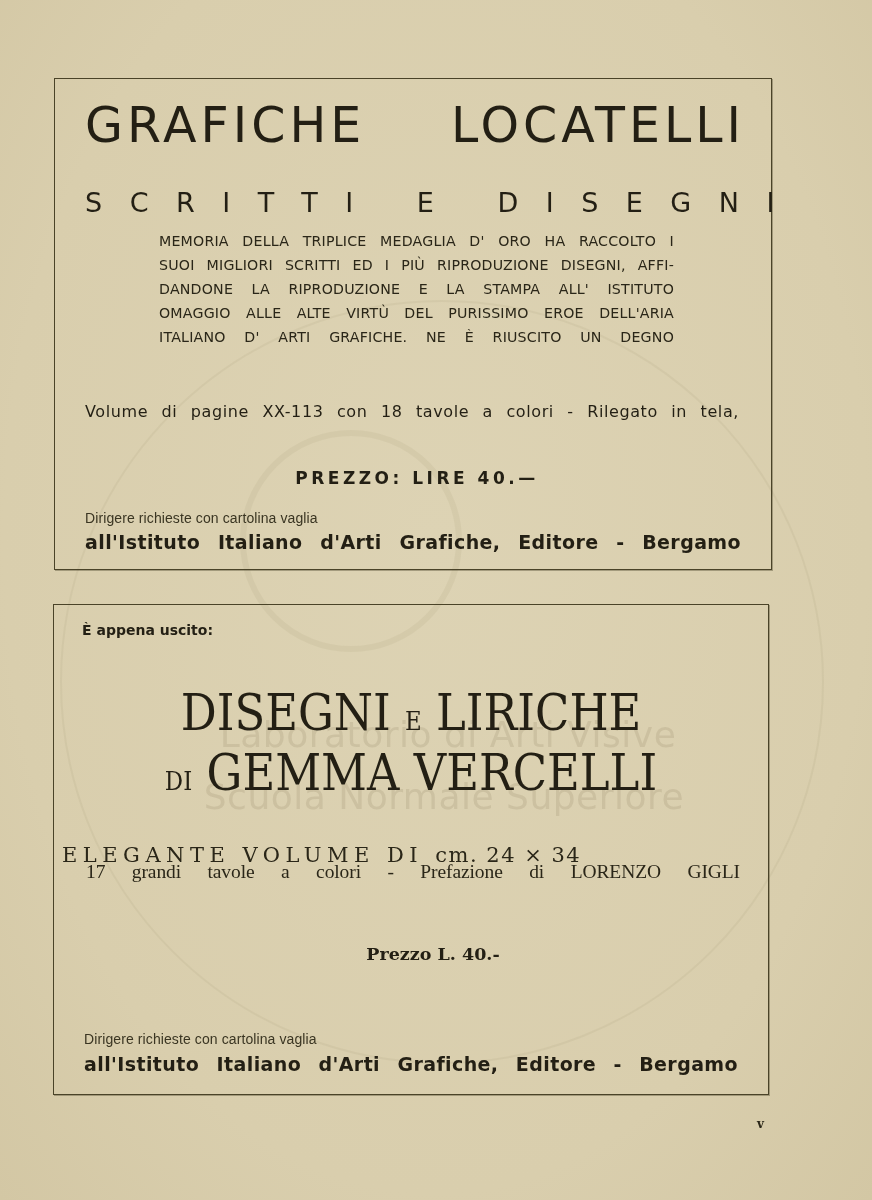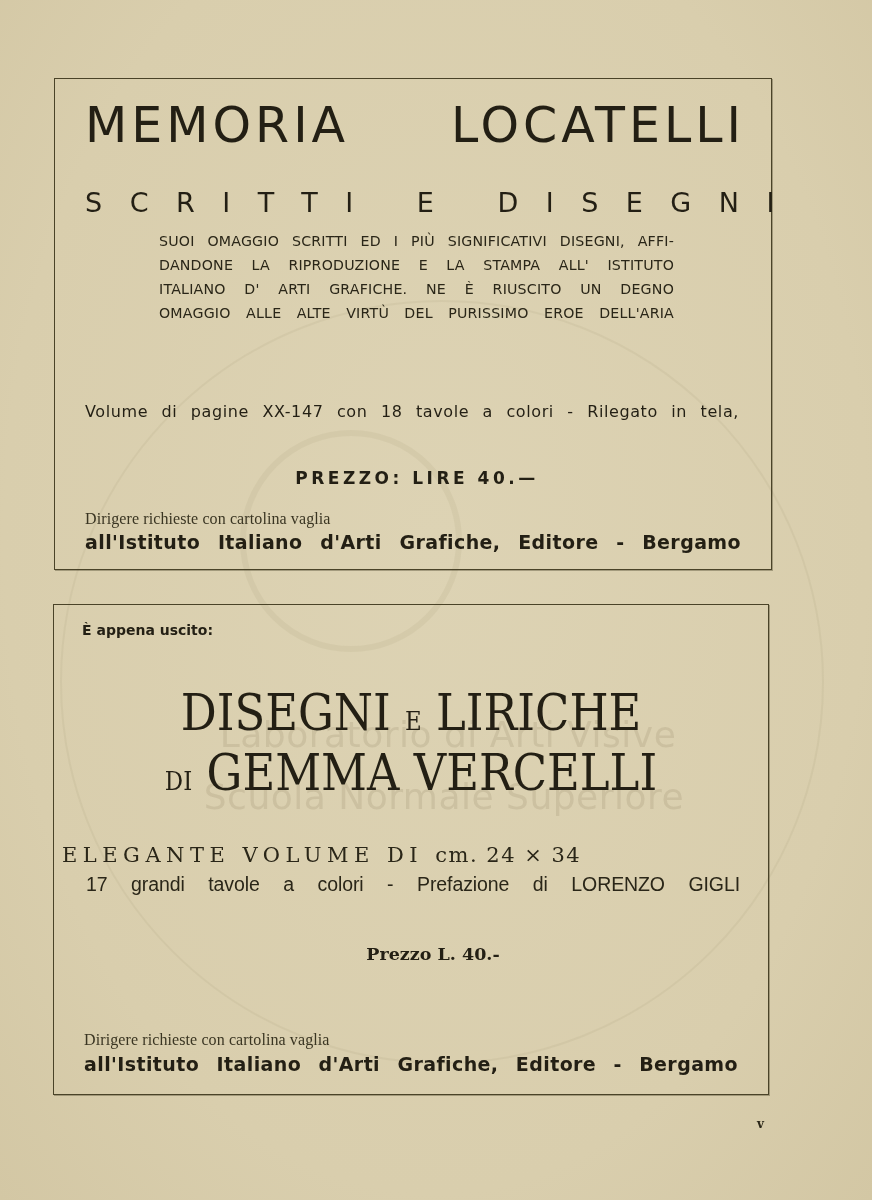--- a/index.html
+++ b/index.html
@@ -143,22 +143,22 @@
       font-weight: bold;
       font-size: 17px;
       letter-spacing: 3.5px;
       color: #231f14;
       padding-left: 8px;
       box-sizing: border-box;
     }
     .req-note {
       position: absolute;
       left: 30px;
-      font-family: Liberation Serif, serif;
-      font-size: 16px;
+      font-family: Liberation Sans, sans-serif;
+      font-size: 14px;
       color: #3a3522;
       letter-spacing: 0.1px;
     }
     .req-addr {
       position: absolute;
       left: 30px;
       width: 656px;
       font-family: "DejaVu Sans", sans-serif;
       font-weight: bold;
       font-size: 19px;
@@ -207,22 +207,22 @@
       color: #2a2618;
       white-space: nowrap;
       padding-left: 8px;
       box-sizing: border-box;
     }
     .vol-line .tail { letter-spacing: 1.5px; }
     .plates-line {
       position: absolute;
       left: 32px;
       width: 654px;
-      top: 268px;
-      font-family: Liberation Sans, sans-serif;
+      top: 256px;
+      font-family: Liberation Serif, serif;
       font-size: 19.5px;
       color: #2a2618;
       white-space: nowrap;
       text-align: justify;
       text-align-last: justify;
       letter-spacing: -0.1px;
     }
     .price2 {
       position: absolute;
       left: 16px;
@@ -252,32 +252,33 @@
 </head>
 <body>
 
 <div class="page">
   <div class="stamp-ring"></div>
   <div class="stamp-ring inner"></div>
   <div class="watermark l1">Laboratorio di Arti Visive</div>
   <div class="watermark l2">Scuola Normale Superiore</div>
 
   <section class="box box1">
-    <div class="title-main">MEMORIA LOCATELLI</div>
+    <div class="title-main">GRAFICHE LOCATELLI</div>
     <div class="title-sub">SCRITTI E DISEGNI</div>
 
     <div class="blurb">
-      <div>SUOI OMAGGIO SCRITTI ED I PIÙ SIGNIFICATIVI DISEGNI, AFFI-</div>
+      <div>MEMORIA DELLA TRIPLICE MEDAGLIA D' ORO HA RACCOLTO I</div>
+      <div>SUOI MIGLIORI SCRITTI ED I PIÙ RIPRODUZIONE DISEGNI, AFFI-</div>
       <div>DANDONE LA RIPRODUZIONE E LA STAMPA ALL' ISTITUTO</div>
+      <div>OMAGGIO ALLE ALTE VIRTÙ DEL PURISSIMO EROE DELL'ARIA</div>
       <div>ITALIANO D' ARTI GRAFICHE. NE È RIUSCITO UN DEGNO</div>
-      <div>OMAGGIO ALLE ALTE VIRTÙ DEL PURISSIMO EROE DELL'ARIA</div>
     </div>
 
     <div class="details">
-      <div class="l1">Volume di pagine XX-147 con 18 tavole a colori - Rilegato in tela,</div>
+      <div class="l1">Volume di pagine XX-113 con 18 tavole a colori - Rilegato in tela,</div>
     </div>
 
     <div class="price1">PREZZO: LIRE 40.—</div>
 
     <div class="req-note">Dirigere richieste con cartolina vaglia</div>
     <div class="req-addr">all'Istituto Italiano d'Arti Grafiche, Editore - Bergamo</div>
   </section>
 
   <section class="box box2">
     <div class="just-out">È appena uscito:</div>

